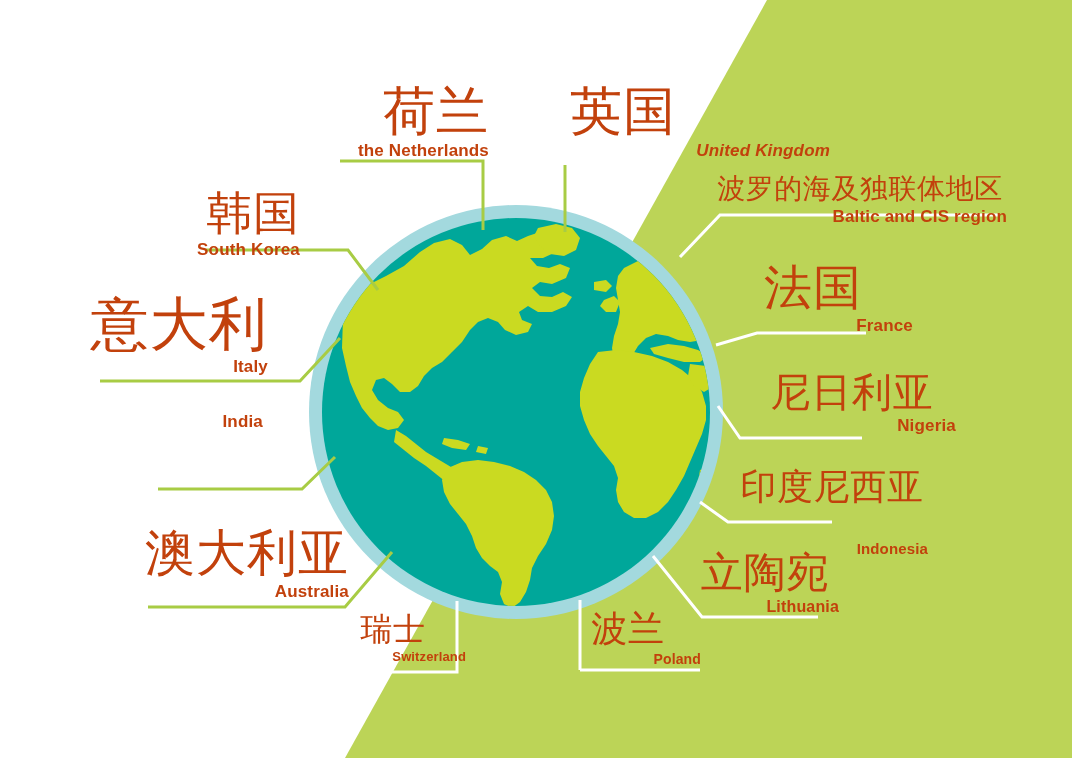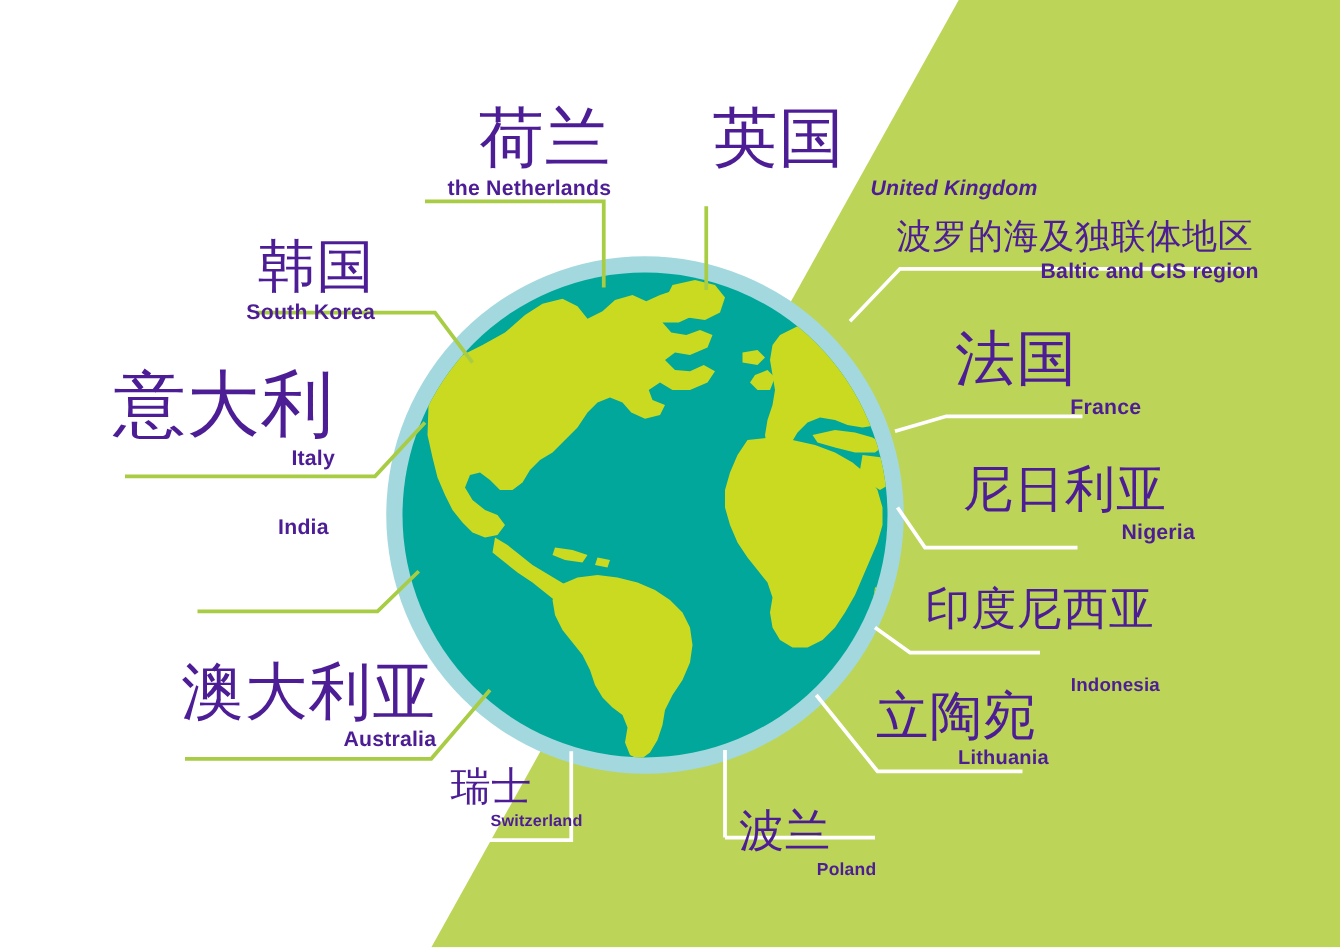--- a/index.html
+++ b/index.html
@@ -20,21 +20,21 @@
     width:1072px;height:758px;
     display:block;
   }
   #bg-svg{z-index:1;}
   #globe-svg{z-index:2;}
   #lines-svg{z-index:3;}
   #labels{position:absolute;left:0;top:0;width:1072px;height:758px;z-index:4;}
 
   .label{
     position:absolute;
-    color:#4c1d95;
+    color:#c2410c;
     line-height:1;
     white-space:nowrap;
   }
   .label .cn{
     display:block;
     font-weight:400;
     letter-spacing:0.02em;
     margin-bottom:5px;
   }
   .label .en{
@@ -229,19 +229,19 @@
     <div class="label align-center" style="left:691px;top:552px;width:148px;">
       <span class="cn" style="font-size:42px;">立陶宛</span>
       <span class="en" style="font-size:16px;">Lithuania</span>
     </div>
 
     <div class="label align-center" style="left:320px;top:613px;width:146px;">
       <span class="cn" style="font-size:32px;">瑞士</span>
       <span class="en" style="font-size:13px;">Switzerland</span>
     </div>
 
-    <div class="label align-center" style="left:555px;top:647px;width:146px;">
+    <div class="label align-center" style="left:555px;top:611px;width:146px;">
       <span class="cn" style="font-size:36px;">波兰</span>
       <span class="en" style="font-size:14px;">Poland</span>
     </div>
 
   </div>
 </div>
 
 </body></html>

